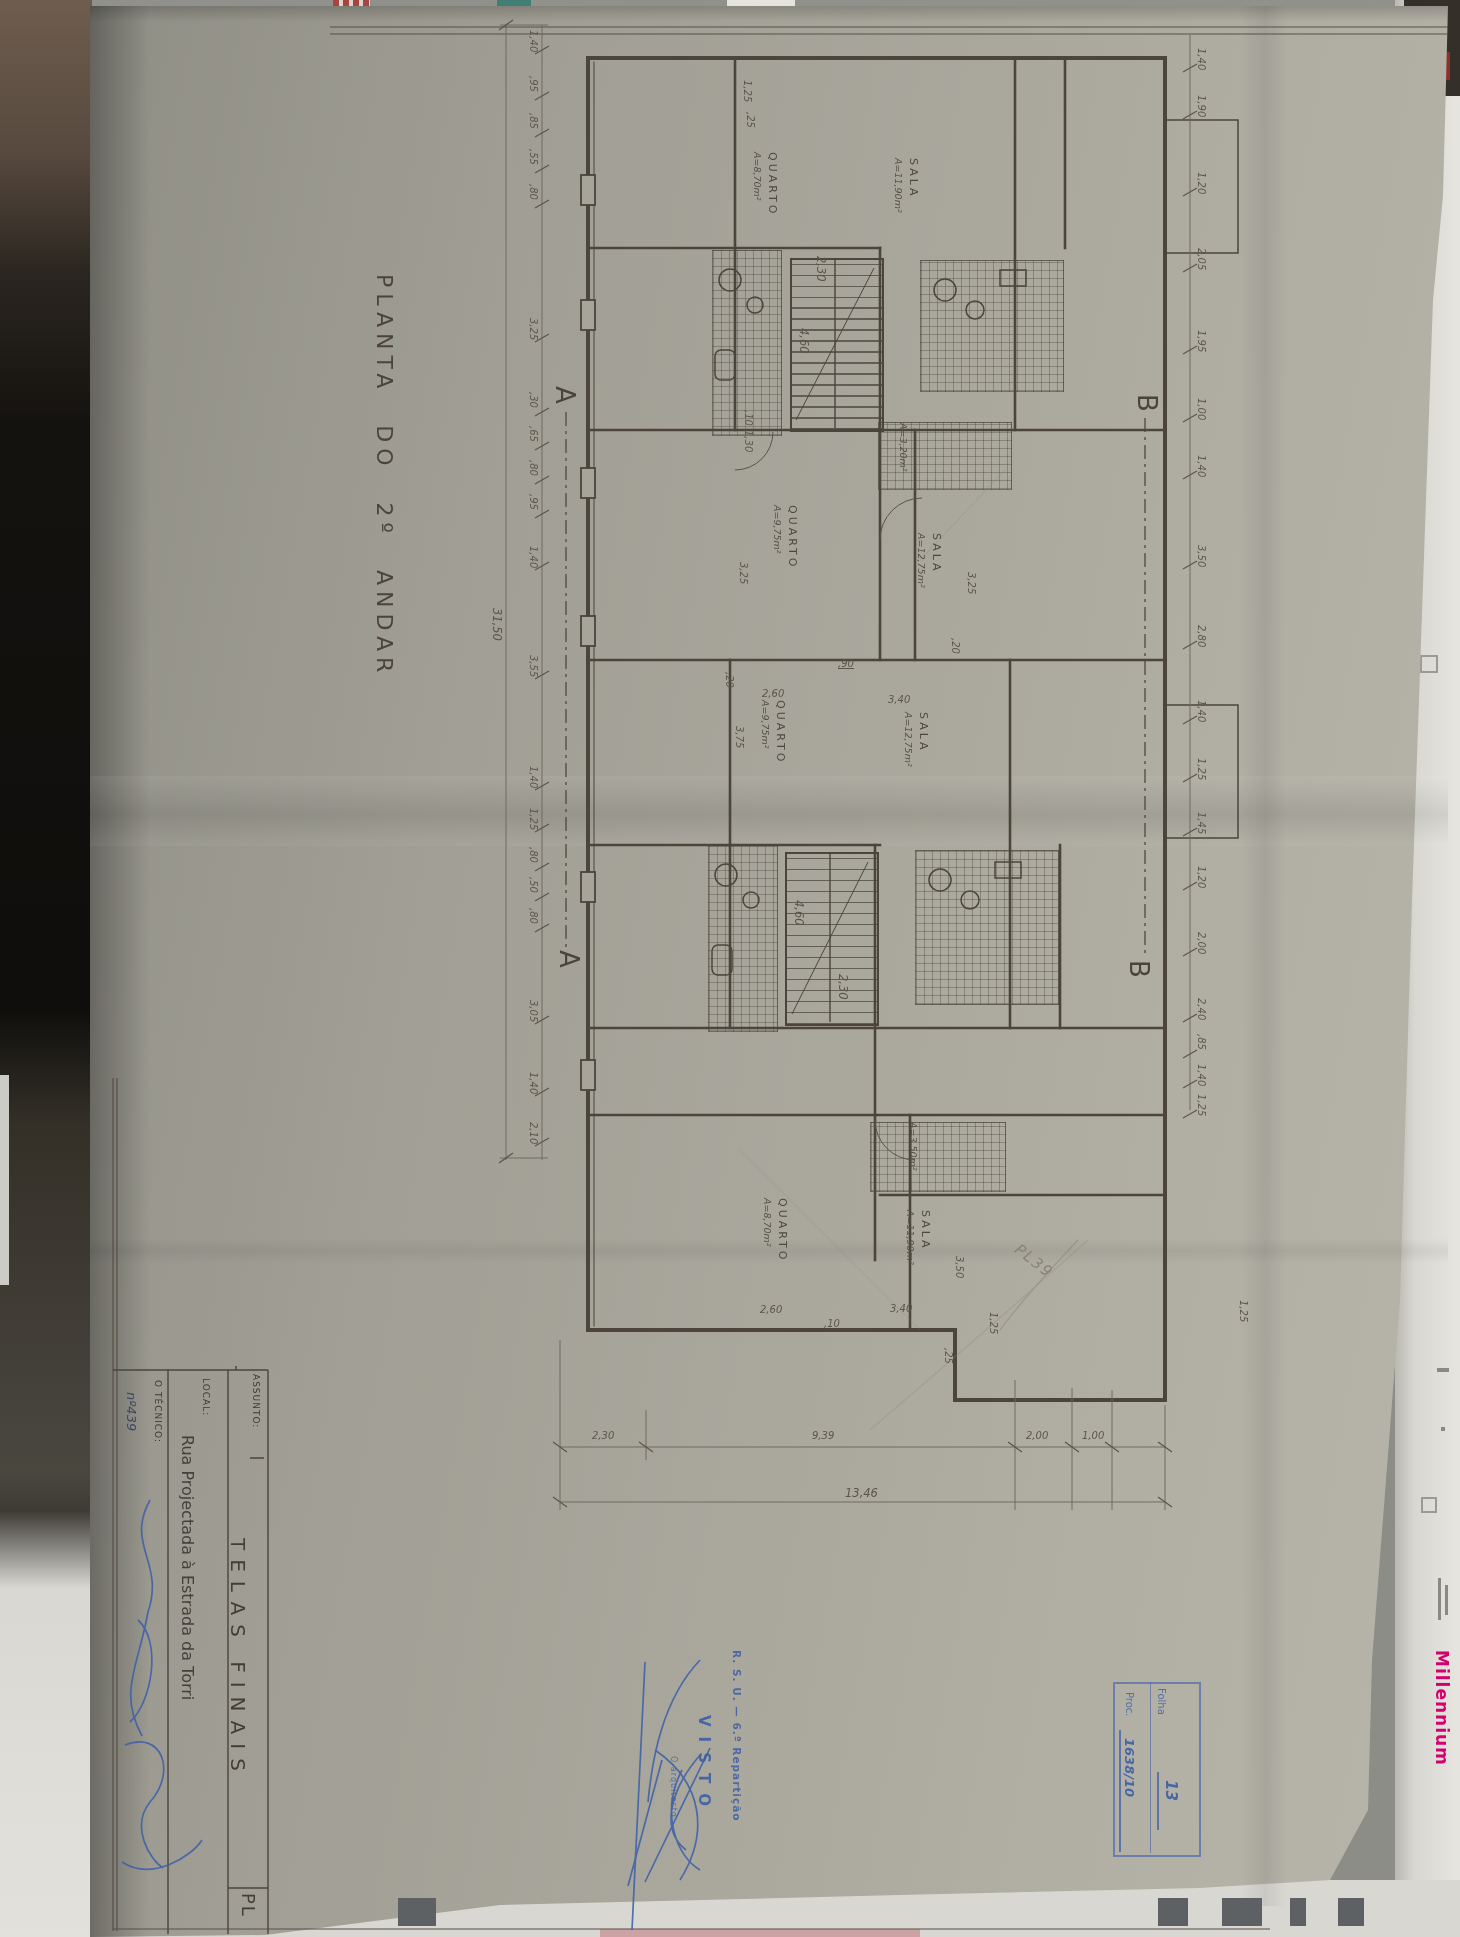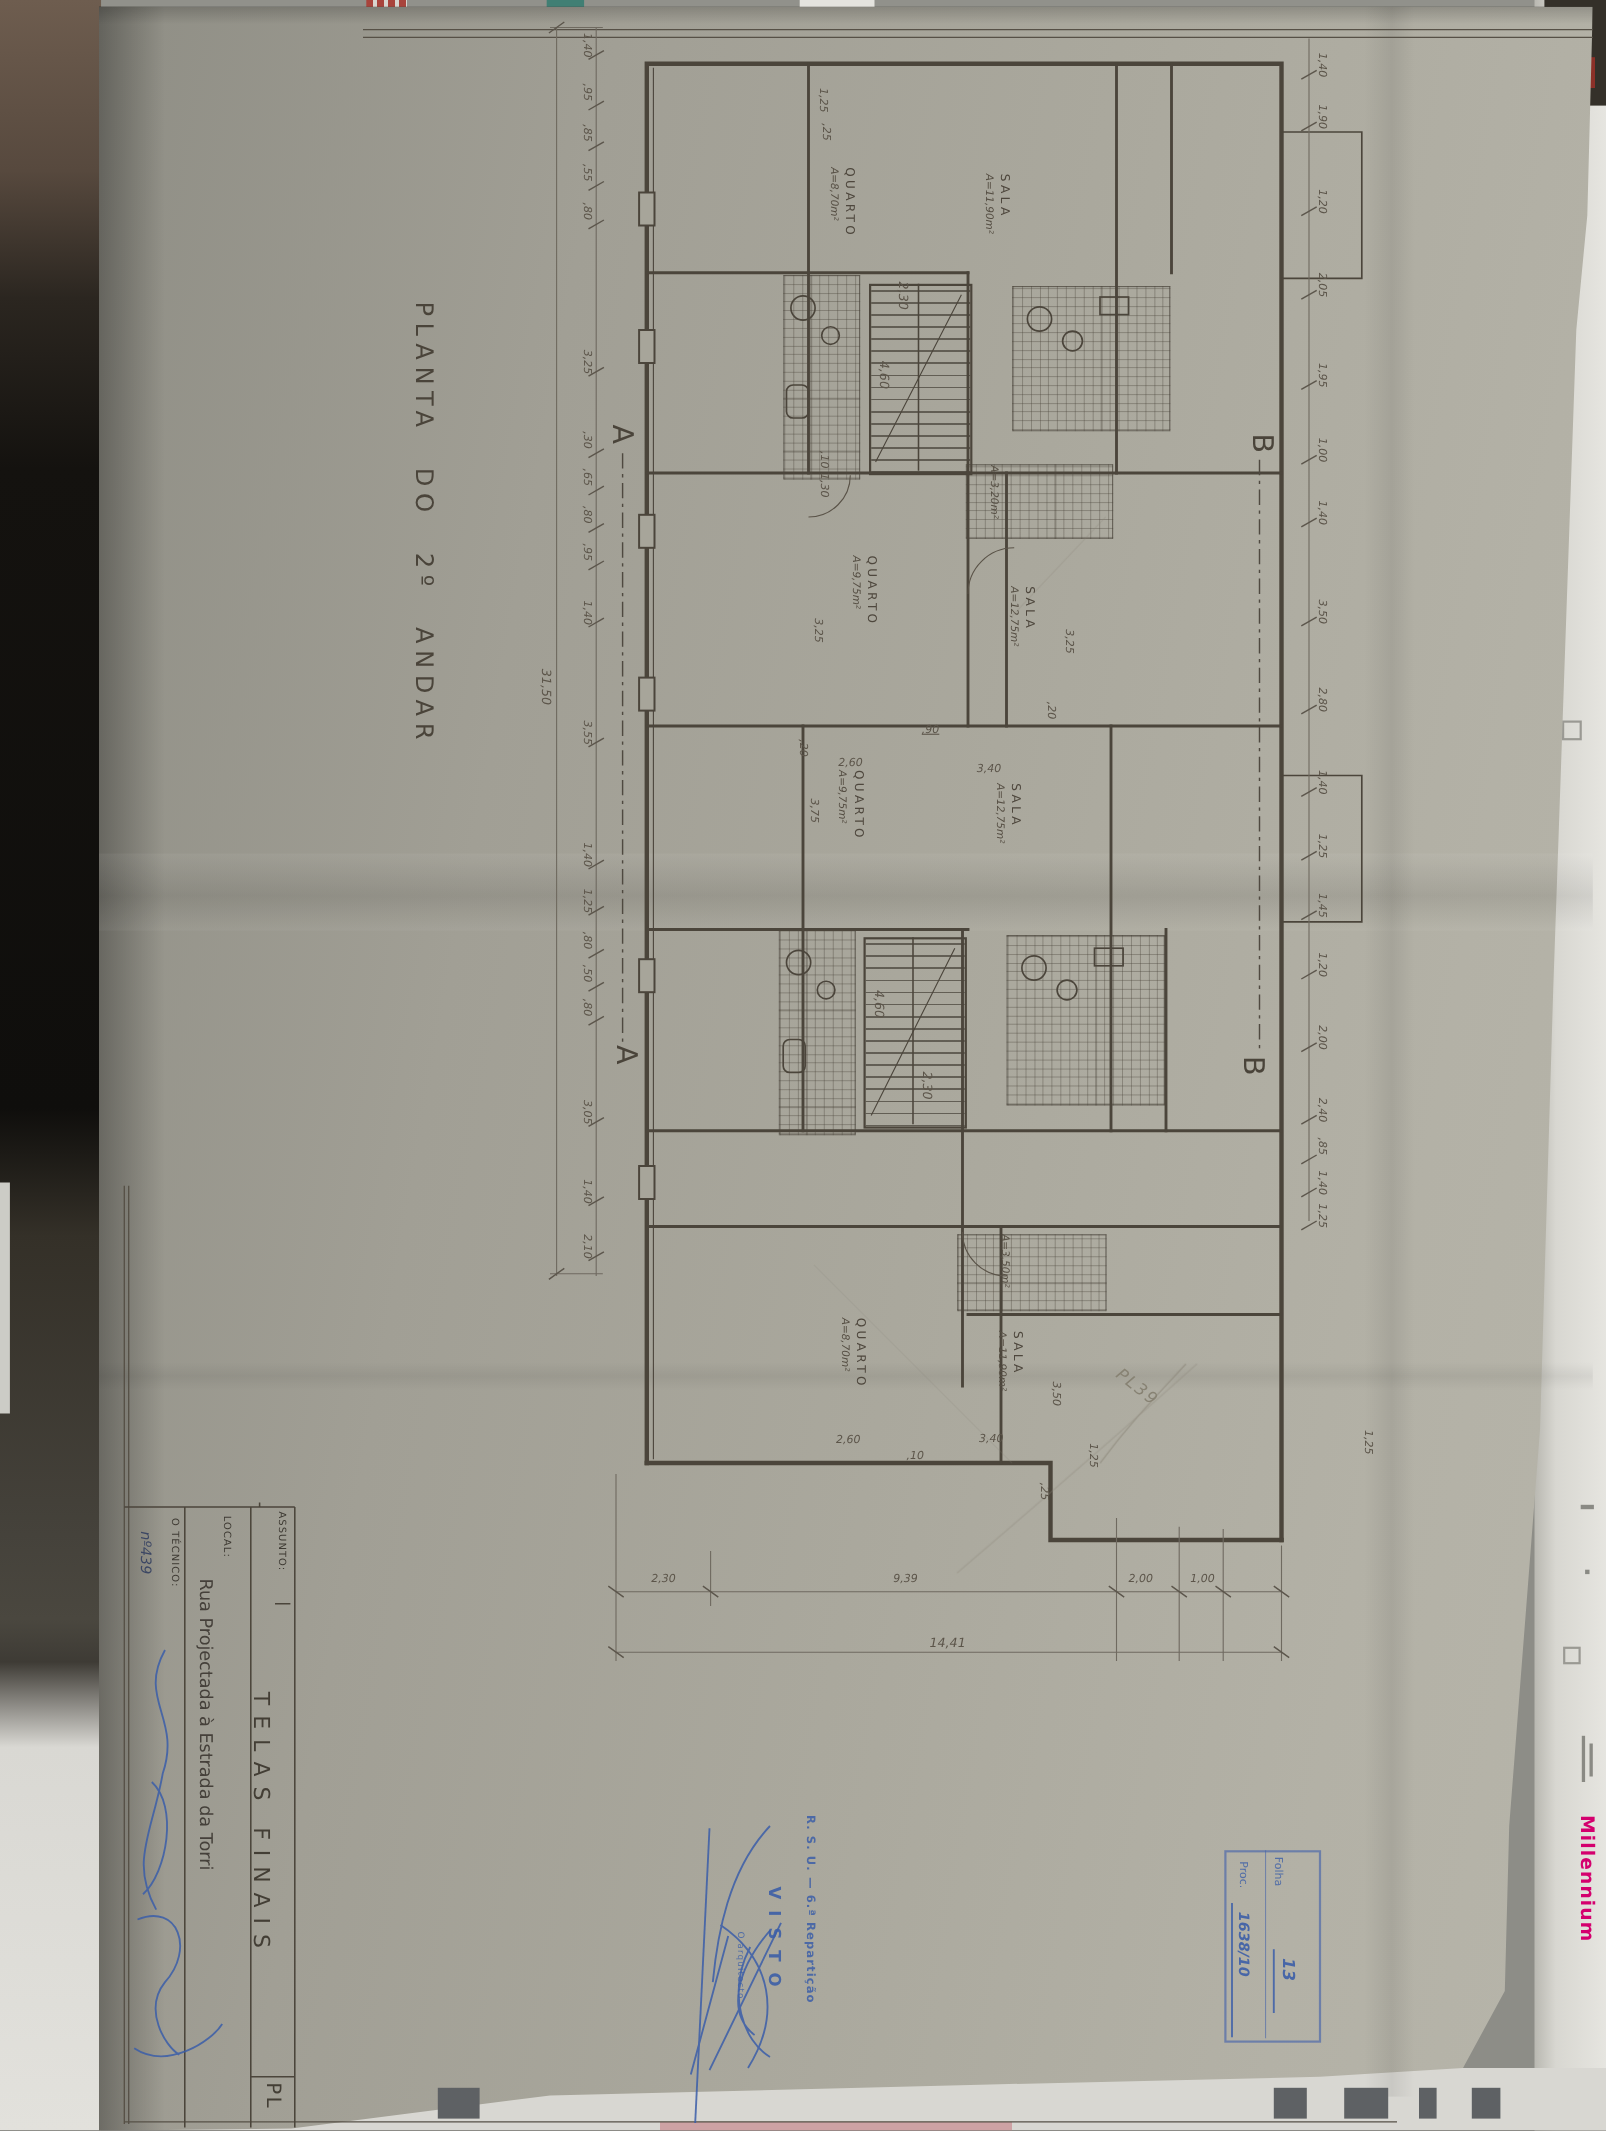--- a/index.html
+++ b/index.html
@@ -370,21 +370,21 @@
       <span class="dim v" style="left: 1196px; top: 998px;">2,40</span>
       <span class="dim v" style="left: 1196px; top: 1034px;">,85</span>
       <span class="dim v" style="left: 1196px; top: 1064px;">1,40</span>
       <span class="dim v" style="left: 1196px; top: 1094px;">1,25</span>
       <span class="dim v" style="left: 1238px; top: 1300px;">1,25</span>
       <span class="dim h" style="left: 592px; top: 1430px;">2,30</span>
       <span class="dim h" style="left: 812px; top: 1430px;">9,39</span>
       <span class="dim h" style="left: 1026px; top: 1430px;">2,00</span>
       <span class="dim h" style="left: 1082px; top: 1430px;">1,00</span>
       <span class="dim v big" style="left: 490px; top: 608px;">31,50</span>
-      <span class="dim h big" style="left: 845px; top: 1486px;">14,41</span>
+      <span class="dim h big" style="left: 845px; top: 1486px;">13,46</span>
       <span class="dim v" style="left: 743px; top: 410px;">,10</span>
       <span class="dim v" style="left: 743px; top: 430px;">1,30</span>
       <span class="dim v" style="left: 738px; top: 562px;">3,25</span>
       <span class="dim v" style="left: 966px; top: 572px;">3,25</span>
       <span class="dim v" style="left: 950px; top: 638px;">,20</span>
       <span class="dim v" style="left: 724px; top: 672px;">,20</span>
       <span class="dim v big" style="left: 814px; top: 256px;">2,30</span>
       <span class="dim v big" style="left: 797px; top: 328px;">4,60</span>
       <span class="dim v big" style="left: 792px; top: 900px;">4,60</span>
       <span class="dim v big" style="left: 836px; top: 974px;">2,30</span>

